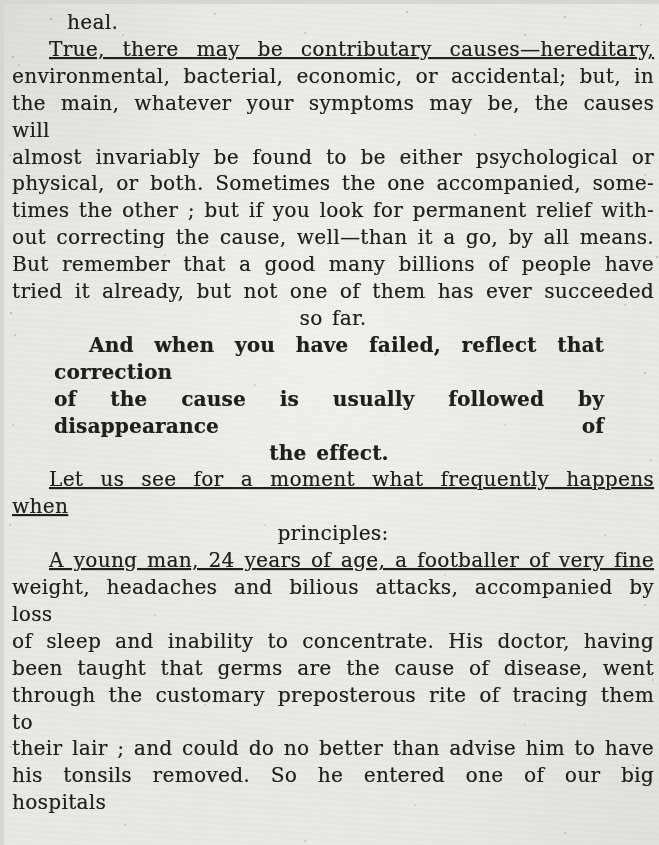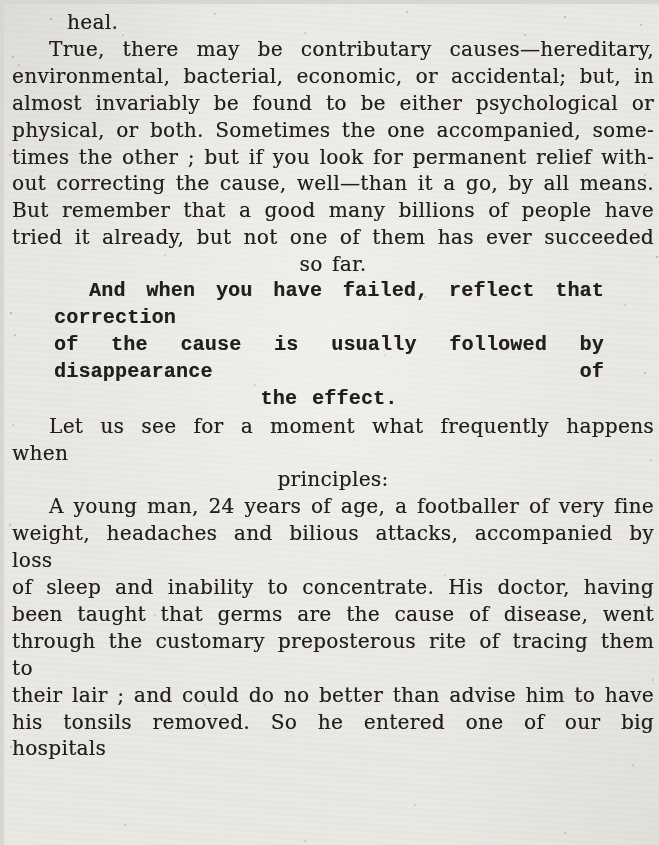--- a/index.html
+++ b/index.html
@@ -68,43 +68,43 @@
   }
   .line {
     text-align: justify;
     text-align-last: justify;
     white-space: normal;
   }
   .line.last {
     text-align: center;
     text-align-last: auto;
   }
-  .para.body .line.first { text-indent: 37px; }
+  .para.body .line.first { text-indent: 37px; text-decoration: underline; }
   .para.fragment .line { text-align: left; text-align-last: auto; padding-left: 55px; }
   .para.emphasis {
     font-weight: bold;
     margin-left: 42px;
     margin-right: 50px;
     letter-spacing: 0.2px;
-    font-family: Liberation Mono, monospace;
   }
   .para.emphasis .line.first { text-indent: 35px; }
 </style>
 </head>
 <body>
 
 <div class="page">
   <div class="specks"></div>
   <main class="text-block">
       <div class="para fragment">
         <div class="line first last">heal.</div>
       </div>
       <div class="para body">
         <div class="line first">True, there may be contributary causes—hereditary,</div>
         <div class="line">environmental, bacterial, economic, or accidental; but, in</div>
+        <div class="line">the main, whatever your symptoms may be, the causes will</div>
         <div class="line">almost invariably be found to be either psychological or</div>
         <div class="line">physical, or both.  Sometimes the one accompanied, some-</div>
         <div class="line">times the other ; but if you look for permanent relief with-</div>
         <div class="line">out correcting the cause, well—than it a go, by all means.</div>
         <div class="line">But remember that a good many billions of people have</div>
         <div class="line">tried it already, but not one of them has ever succeeded</div>
         <div class="line last">so far.</div>
       </div>
       <div class="para emphasis">
         <div class="line first">And when you have failed, reflect that correction</div>

